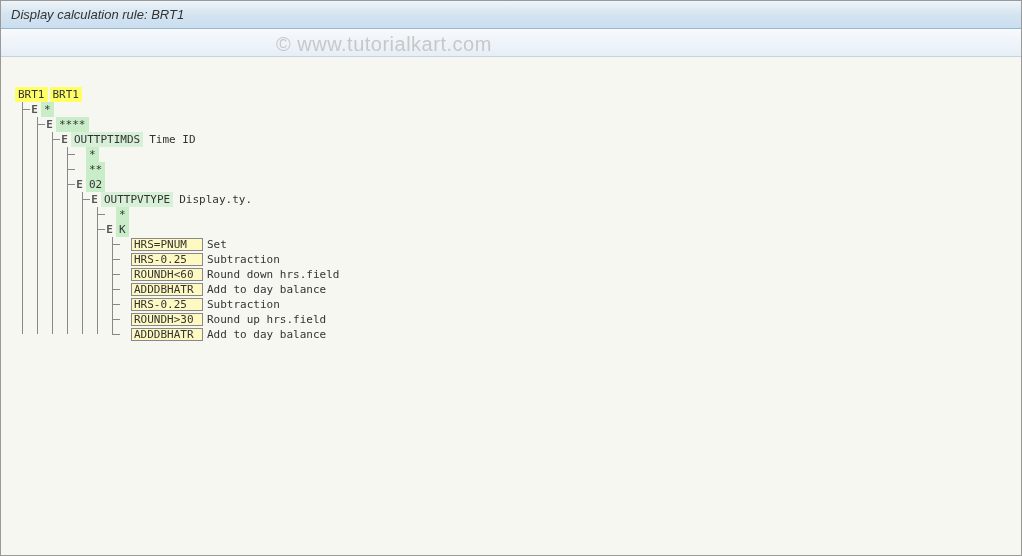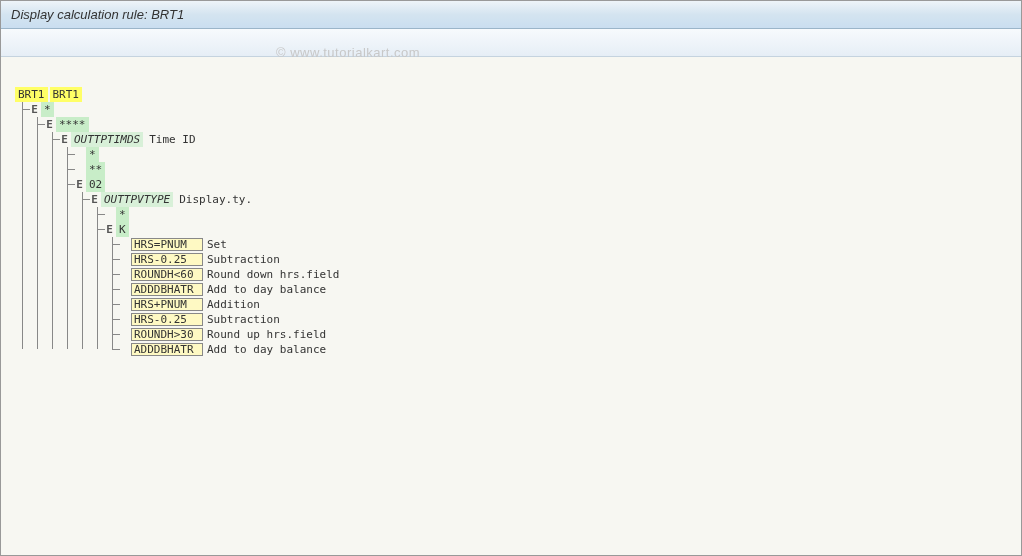--- a/index.html
+++ b/index.html
@@ -23,23 +23,23 @@
     }
     .toolbar {
       height: 28px;
       background: linear-gradient(to bottom, #f7fafd, #e6eef6);
       border-bottom: 1px solid #c5d3df;
       position: relative;
     }
     .watermark {
       position: absolute;
       left: 275px;
-      top: 16px;
+      top: 4px;
       color: #c8c8c8;
-      font-size: 13px;
+      font-size: 20px;
       font-weight: normal;
       letter-spacing: 0.5px;
     }
     .content {
       background: #f7f7f2;
       padding: 30px 8px 8px 8px;
       height: calc(100% - 55px);
       font-family: "Lucida Console", Monaco, monospace;
       font-size: 11px;
       line-height: 15px;
@@ -86,21 +86,20 @@
     .chip {
       display: inline-block;
       padding: 0 3px;
       background: #ffff66;
     }
     .chip.green {
       background: #c8edc8;
     }
     .chip.lightgreen {
       background: #d8f0d8;
-      font-style: italic;
     }
     .chip.white {
       background: #fef9c3;
       border: 1px solid #888;
       padding: 0 2px;
       line-height: 12px;
       height: 13px;
     }
     .desc {
       margin-left: 6px;
@@ -218,26 +217,20 @@
                   </div>
                   <div class="row leaf-row">
                     <span class="hconn"></span>
                     <span class="marker">&nbsp;</span>
                     <span class="chip white code">ADDDBHATR</span>
                     <span class="desc">Add to day balance</span>
                   </div>
                   <div class="row leaf-row">
                     <span class="hconn"></span>
                     <span class="marker">&nbsp;</span>
-                    <span class="chip white code">HRS+PNUM</span>
-                    <span class="desc">Addition</span>
-                  </div>
-                  <div class="row leaf-row">
-                    <span class="hconn"></span>
-                    <span class="marker">&nbsp;</span>
                     <span class="chip white code">HRS-0.25</span>
                     <span class="desc">Subtraction</span>
                   </div>
                   <div class="row leaf-row">
                     <span class="hconn"></span>
                     <span class="marker">&nbsp;</span>
                     <span class="chip white code">ROUNDH&gt;30</span>
                     <span class="desc">Round up hrs.field</span>
                   </div>
                   <div class="row leaf-row">

